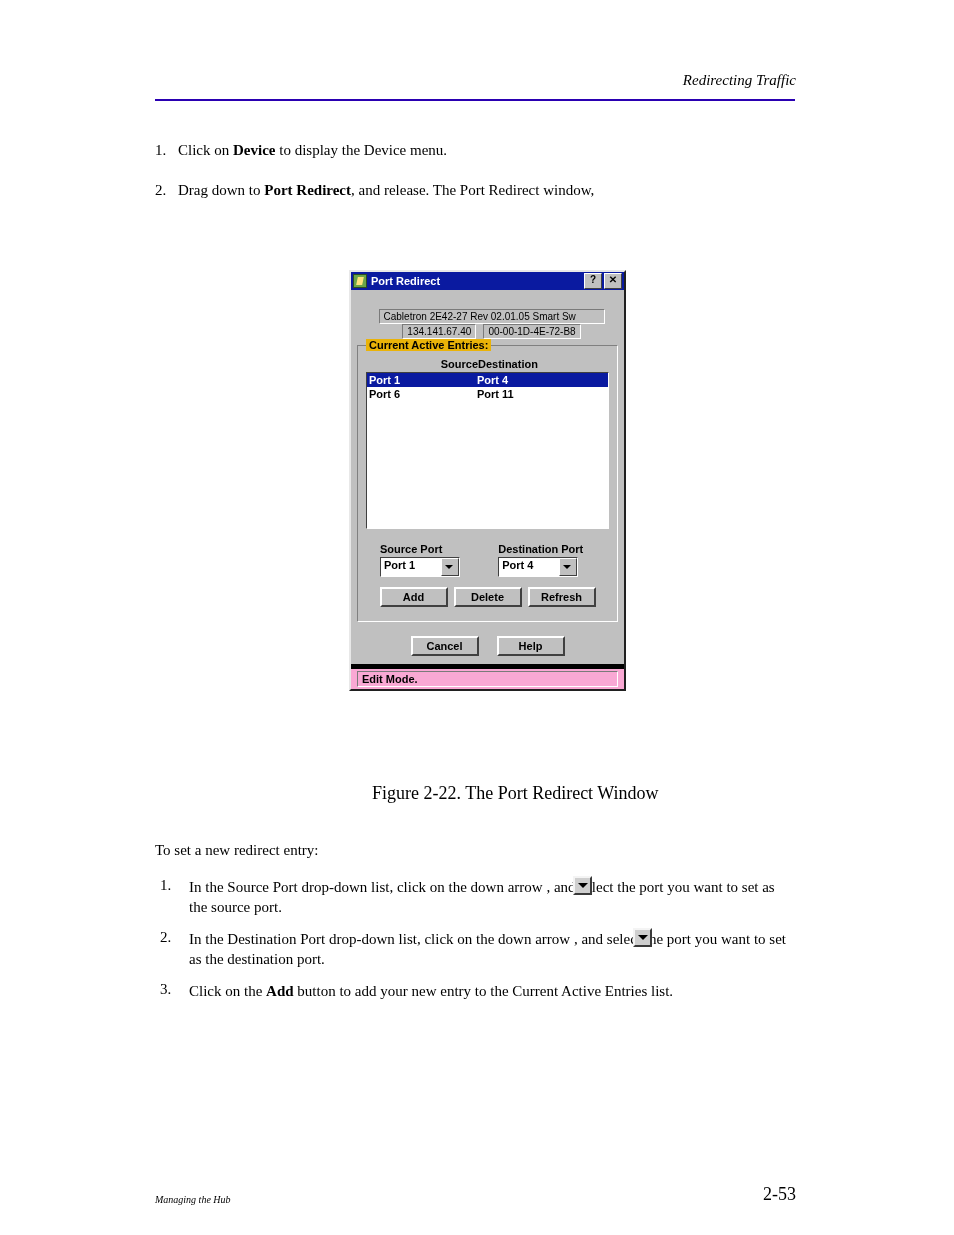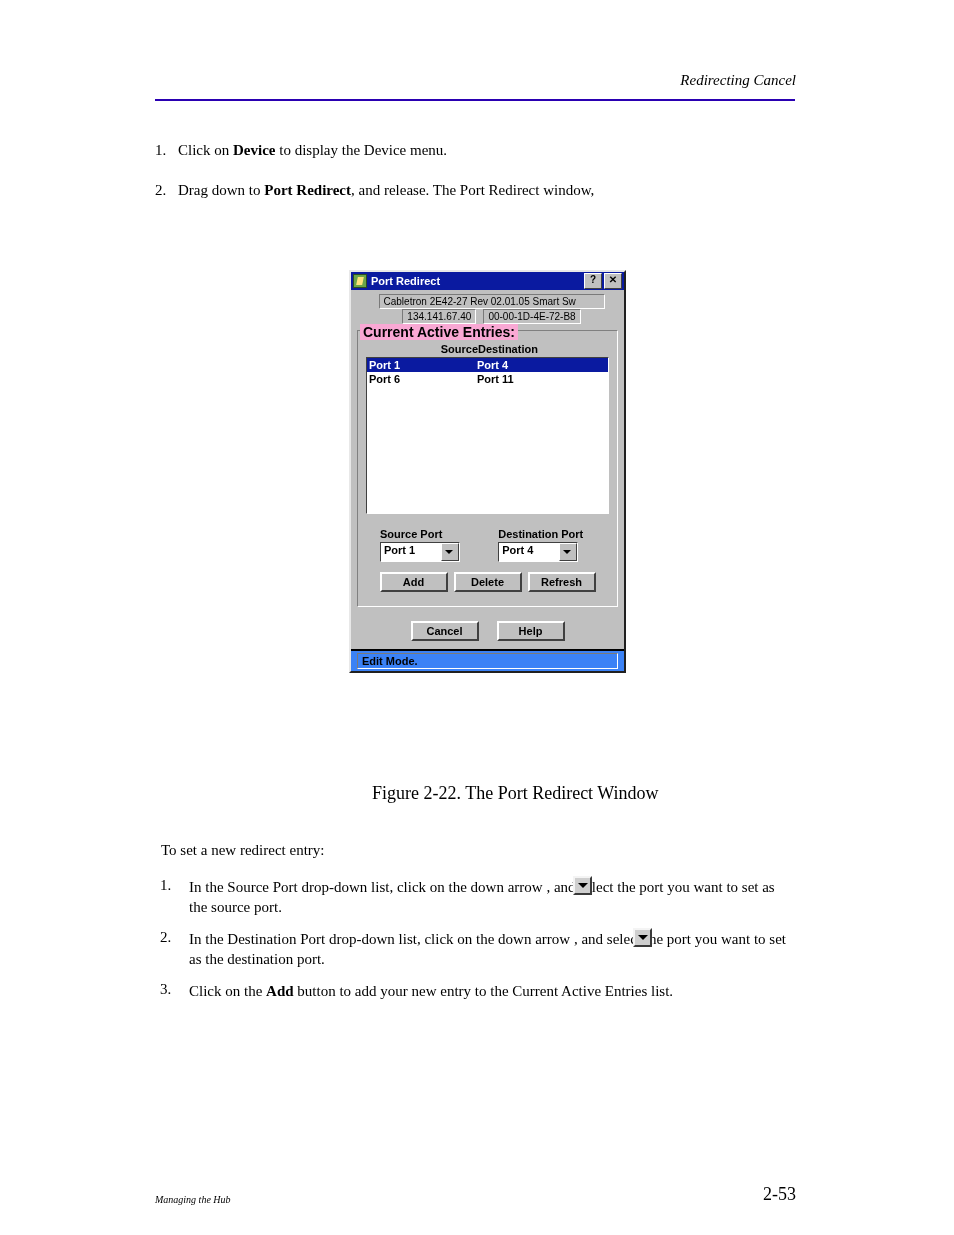--- a/index.html
+++ b/index.html
@@ -35,21 +35,21 @@
     position: absolute;
     font-size: 15px;
     line-height: 1.35;
   }
   .body-1 { left: 155px; top: 140px; width: 640px; }
   .body-1 b { font-weight: bold; }
   .body-2 { left: 155px; top: 180px; width: 640px; }
   .body-3 { left: 155px; top: 210px; width: 640px; font-size: 15px; }
   .caption { position: absolute; left: 372px; top: 783px; font-size: 18px; }
 
-  .setting-t { position: absolute; left: 155px; top: 842px; font-size: 15px; margin-left: 6px; }
+  .setting-t { position: absolute; left: 155px; top: 842px; font-size: 15px; }
   .setting-1 { position: absolute; left: 189px; top: 877px; width: 607px; font-size: 15px; line-height:1.35;}
   .setting-2 { position: absolute; left: 189px; top: 929px; width: 607px; font-size: 15px; line-height:1.35;}
   .setting-3 { position: absolute; left: 189px; top: 981px; width: 607px; font-size: 15px; line-height:1.35;}
   .num { position: absolute; font-size: 15px; }
   .n1 { left:160px; top:877px; }
   .n2 { left:160px; top:929px; }
   .n3 { left:160px; top:981px; }
 
   .dd-icon-img {
     position: absolute;
@@ -138,20 +138,21 @@
     border-bottom: 1px solid #404040;
     font-size: 10px;
     line-height: 12px;
     text-align: center;
     font-weight: bold;
     color: #000;
   }
   .info-row {
     padding: 4px 0 2px 8px;
     text-align: center;
+    margin-top: 15px;
   }
   .info-field {
     display: inline-block;
     background: #c0c0c0;
     border-top: 1px solid #7a7a7a;
     border-left: 1px solid #7a7a7a;
     border-right: 1px solid #fff;
     border-bottom: 1px solid #fff;
     padding: 1px 4px;
     margin: 0 2px;
@@ -162,25 +163,25 @@
     margin: 4px 6px 6px 6px;
     border: 1px solid #808080;
     border-right-color: #fff;
     border-bottom-color: #fff;
     position: relative;
     padding: 10px 8px 8px 8px;
   }
   .group-label {
     position: absolute;
     top: -7px;
-    left: 2px;
-    background: #f9a8d4;
+    left: 8px;
+    background: #eab308;
     padding: 0 3px;
     font-weight: bold;
-    font-size: 14px;
+    font-size: 11px;
   }
   .list-head {
     display: flex;
     font-weight: bold;
     margin: 2px 2px 0 2px;
     font-size: 11px;
   }
   .list-head .col1 { width: 110px; text-align: right; }
   .list-head .col2 { flex:1; }
   .listbox {
@@ -237,39 +238,39 @@
     border-right: 2px solid #404040;
     border-bottom: 2px solid #404040;
     padding: 2px 10px;
     font-weight: bold;
     font-size: 11px;
     min-width: 44px;
     text-align: center;
   }
   .foot-row { display:flex; justify-content:center; gap:18px; padding: 8px 0 8px 0; }
   .statusbar {
-    border-top: 2px solid #000000;
-    background: #3b82f6;
+    border-top: 5px solid #000000;
+    background: #f9a8d4;
     padding: 2px 6px;
     font-weight: bold;
     font-size: 11px;
   }
   .statusbar-inner{
     border-top:1px solid #7a7a7a;
     border-left:1px solid #7a7a7a;
     border-right:1px solid #fff;
     border-bottom:1px solid #fff;
     padding:1px 4px;
   }
 </style>
 </head>
 <body>
 <div class="page">
 
-<div class="header-right">Redirecting Cancel</div>
+<div class="header-right">Redirecting Traffic</div>
 <div class="rule"></div>
 
 <div class="body-text body-1">
   <span style="margin-right:8px;">1.</span>
   <span>Click on </span><b>Device</b><span> to display the Device menu.</span>
 </div>
 <div class="body-text body-2">
   <span style="margin-right:8px;">2.</span>
   <span>Drag down to </span><b>Port Redirect</b><span>, and release. The Port Redirect window,</span>
 </div>

